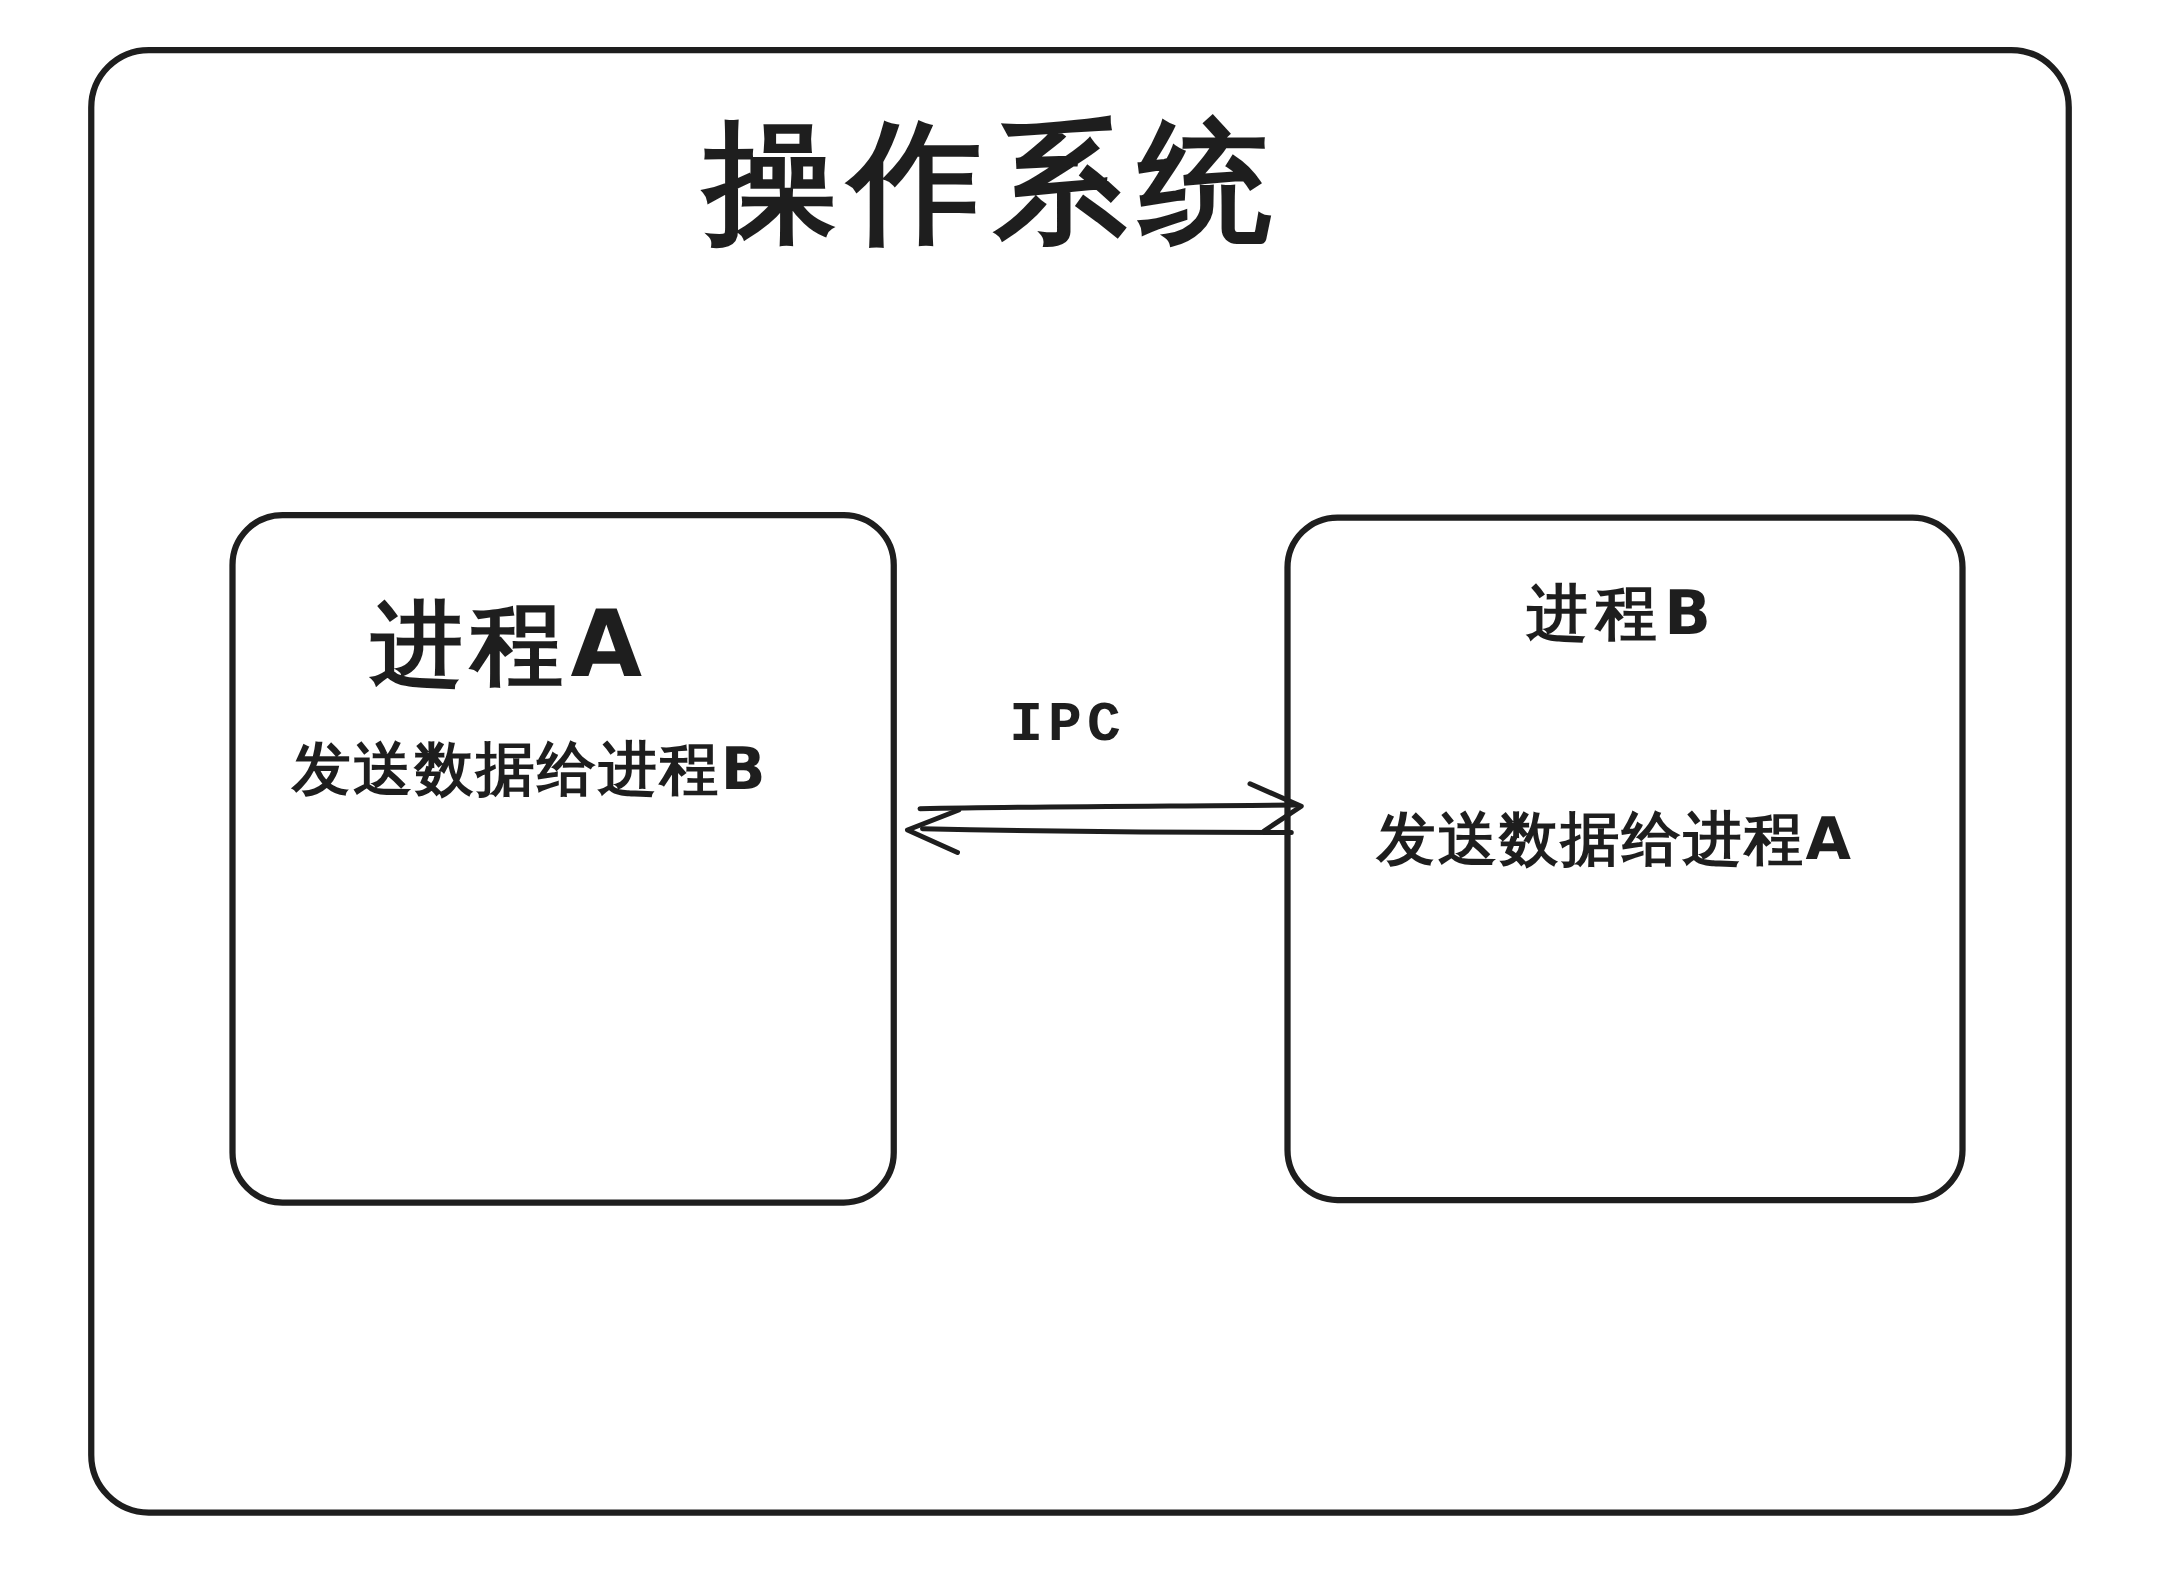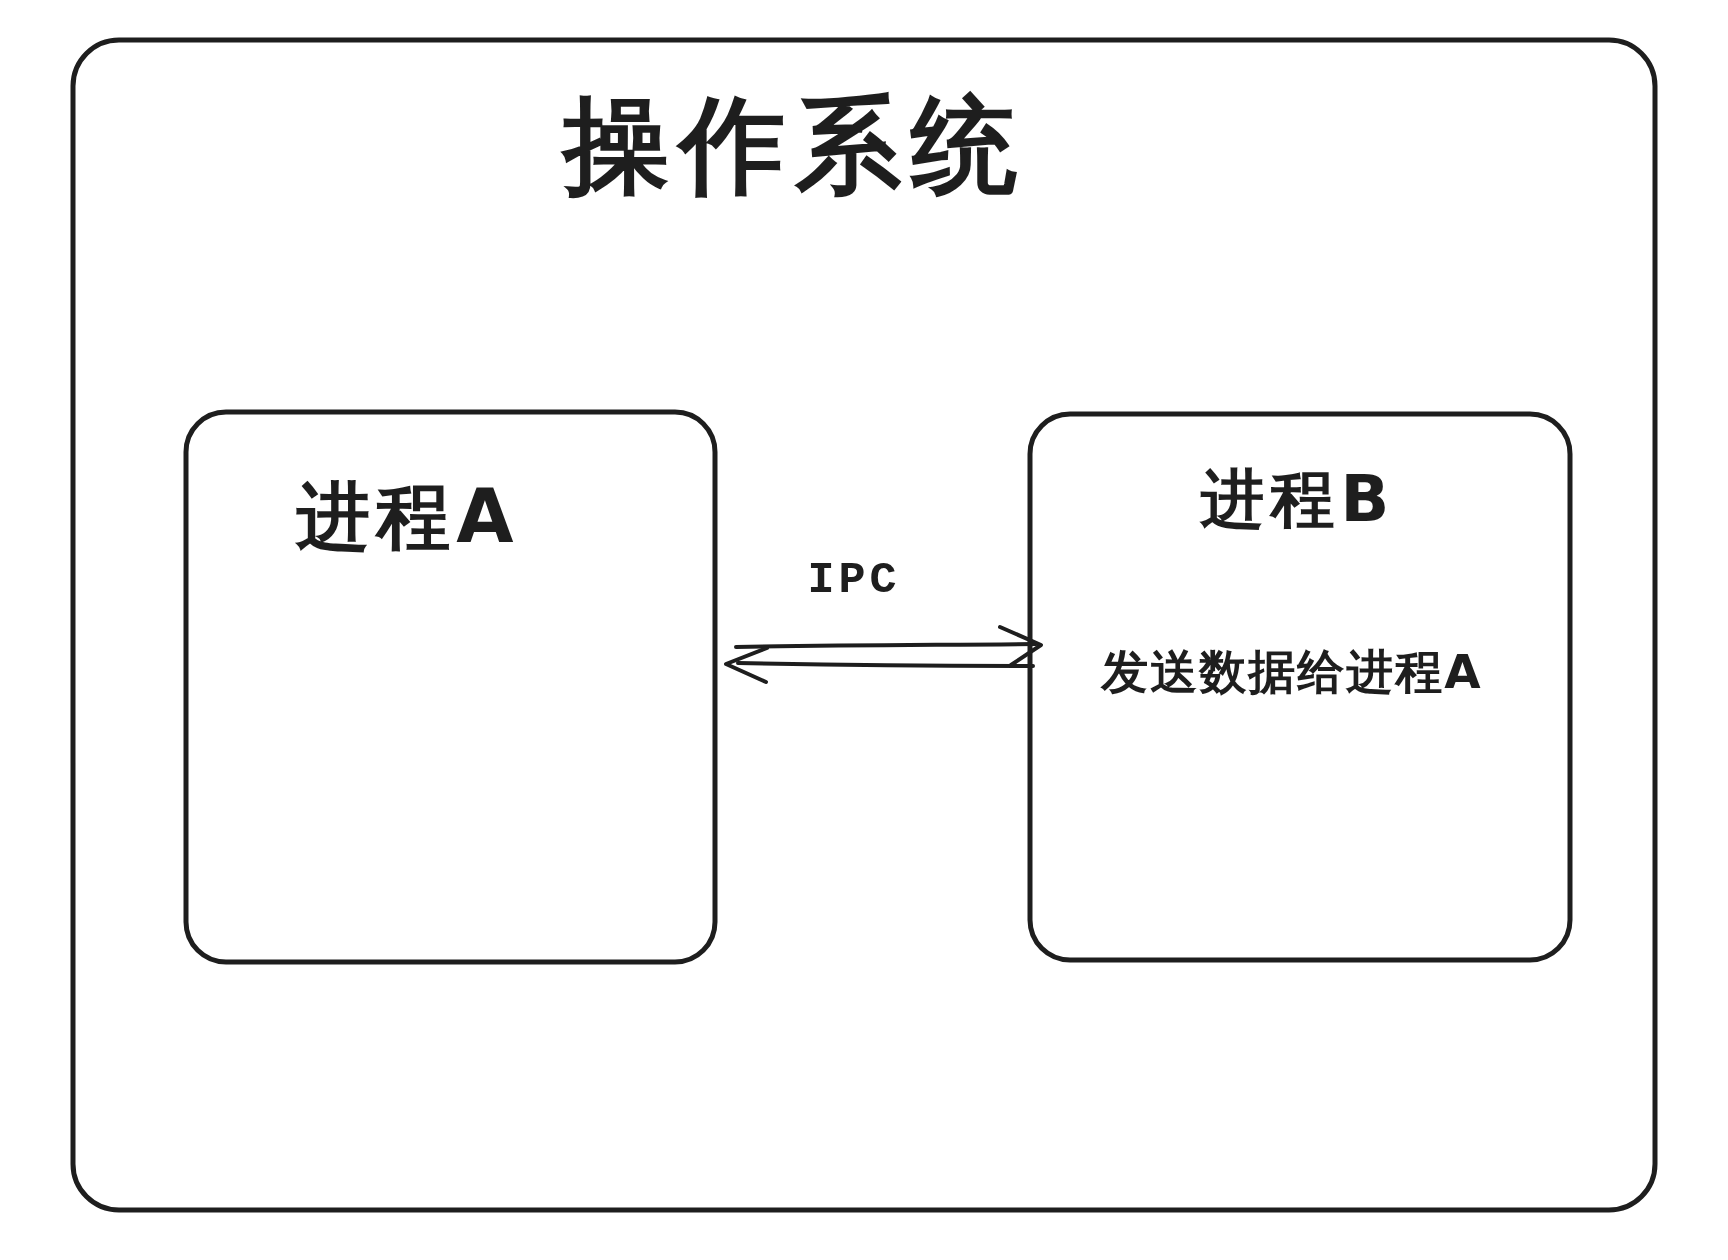--- a/index.html
+++ b/index.html
@@ -38,21 +38,21 @@
   }
   .proc-title-a {
     left: 408px;
     top: 476px;
     font-size: 74px;
     letter-spacing: 6px;
   }
   .proc-title-b {
     left: 1298px;
     top: 464px;
-    font-size: 64px;
+    font-size: 49px;
     letter-spacing: 6px;
     text-align: center;
   }
   .proc-sub-a {
     left: 424px;
     top: 590px;
     font-size: 47px;
     letter-spacing: 2px;
   }
   .proc-sub-b {
@@ -88,20 +88,21 @@
       <path d="M1000 627 L 1041 645 L 1011 665"></path>
       <path d="M1033 666 C 930 666, 830 665, 738 663"></path>
       <path d="M767 648 L 726 664 L 766 682"></path>
     </g>
   </svg>
 
   <div class="label os-title">操作系统</div>
 
   <div class="label proc-title-a">进程A</div>
 
+  <div class="label proc-sub-a">发送数据给进程B</div>
 
   <div class="label proc-title-b">进程B</div>
 
   <div class="label proc-sub-b">发送数据给进程A</div>
 
   <div class="label ipc-label">IPC</div>
 
 </div>
 
 </body></html>

